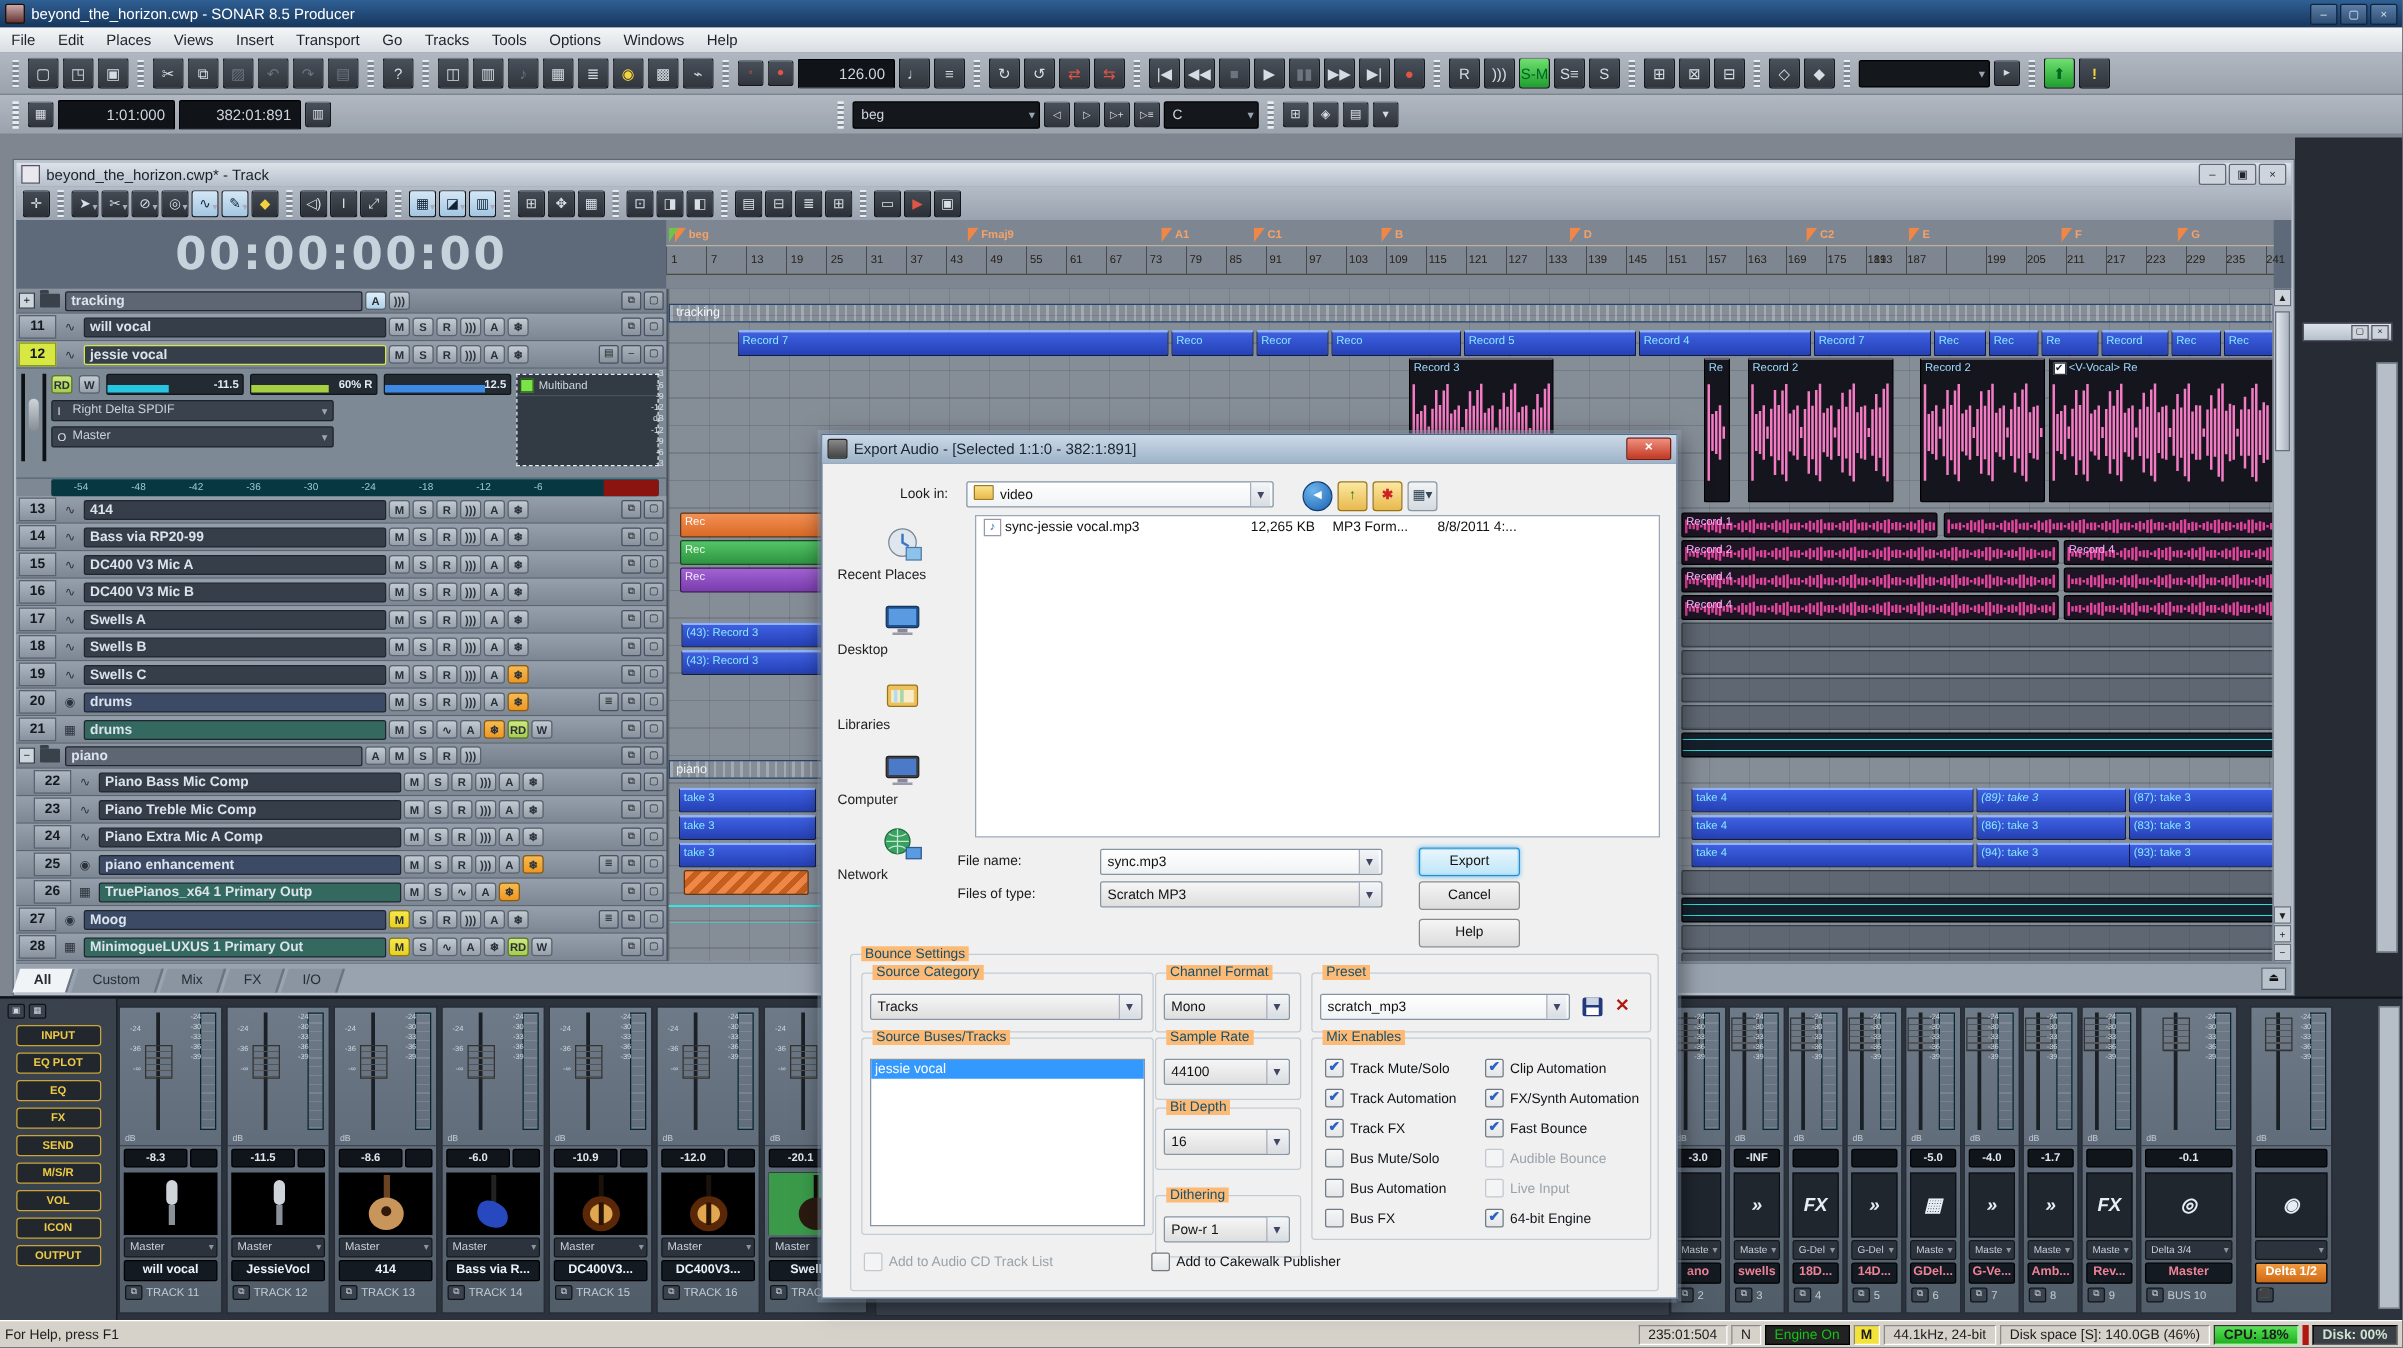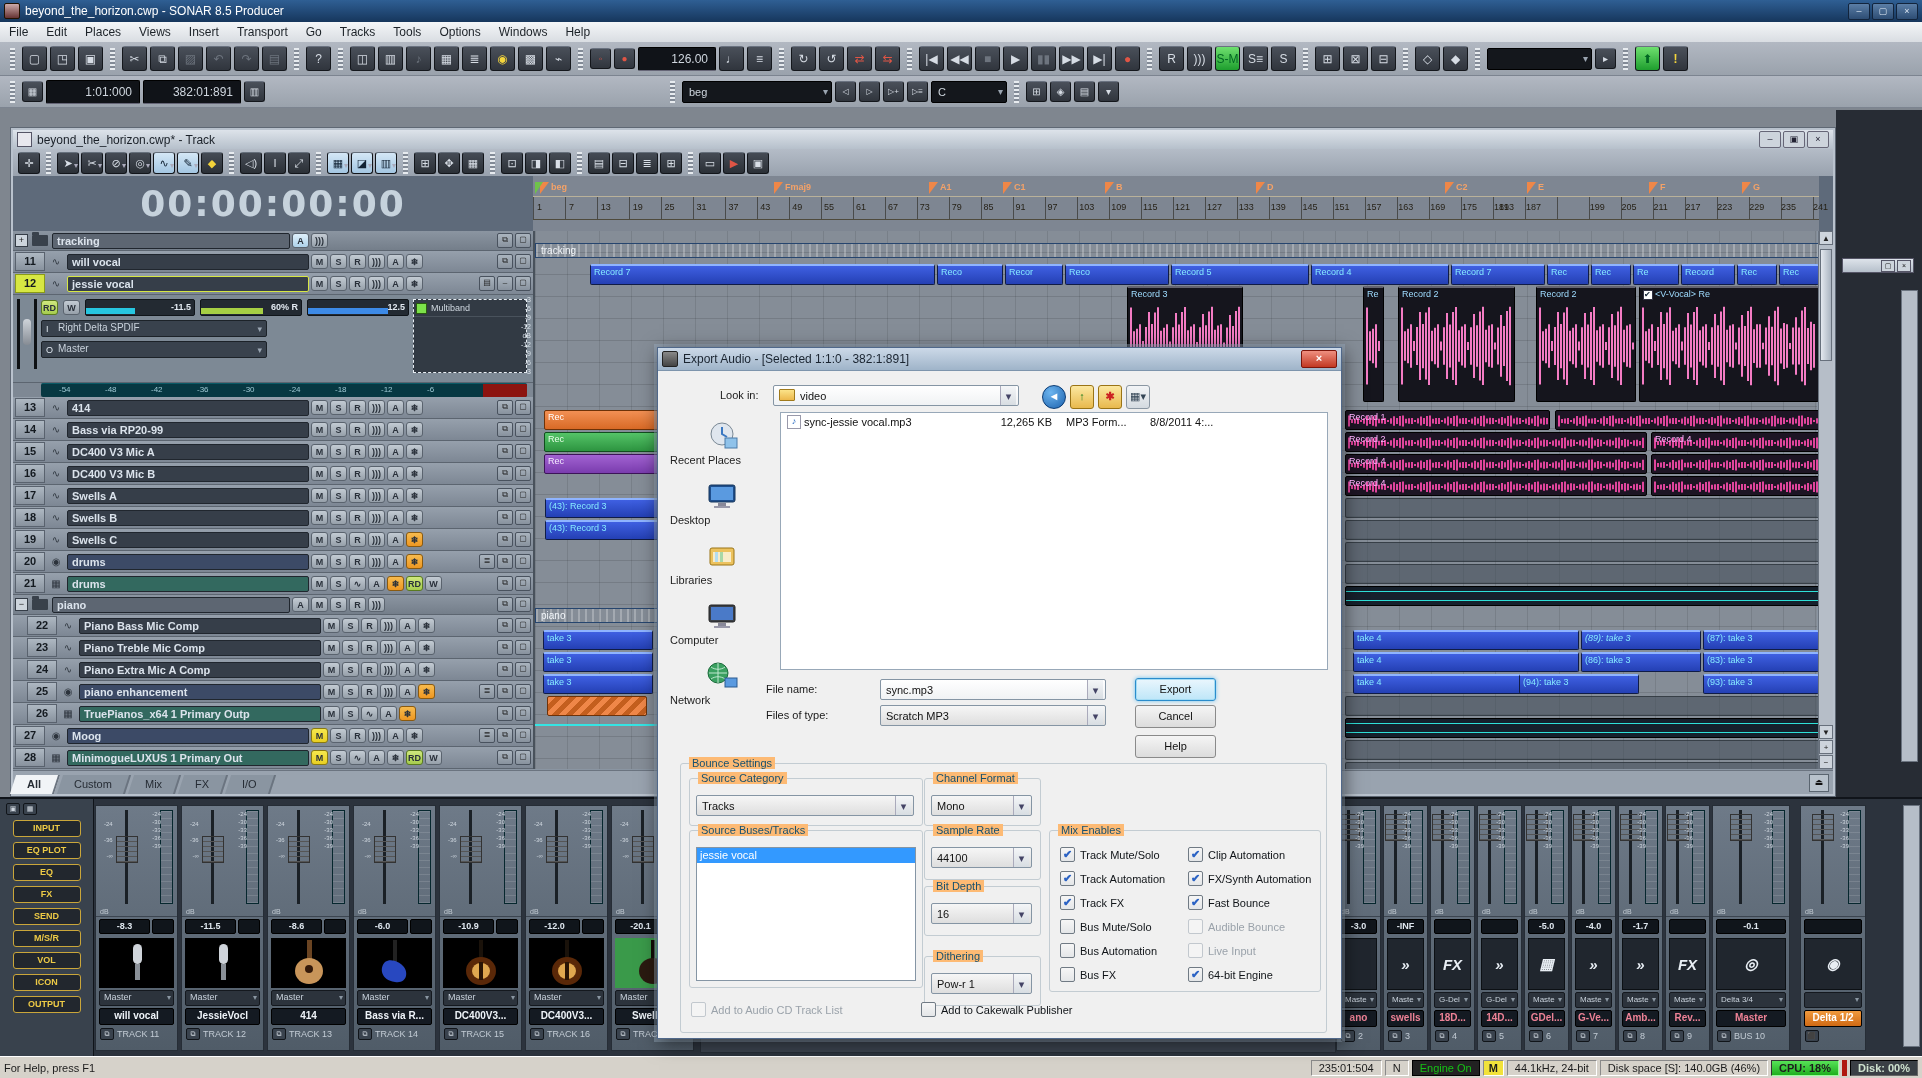--- a/index.html
+++ b/index.html
@@ -953,21 +953,21 @@
           </div>
           <div class="clip c-take" style="left: 1168px; top: 421px; width: 116px; height: 20px;">
             <span class="cl">(83): take 3</span>
           </div>
           <div class="clip c-take" style="left: 8px; top: 443px; width: 110px; height: 20px;">
             <span class="cl">take 3</span>
           </div>
           <div class="clip c-take" style="left: 818px; top: 443px; width: 226px; height: 20px;">
             <span class="cl">take 4</span>
           </div>
-          <div class="clip c-take" style="left: 984px; top: 443px; width: 120px; height: 20px; padding-left: 36px;">
+          <div class="clip c-take" style="left: 1046px; top: 443px; width: 140px; height: 20px; padding-left: 36px;">
             <span class="cl">(94): take 3</span>
           </div>
           <div class="clip c-take" style="left: 1168px; top: 443px; width: 116px; height: 20px;">
             <span class="cl">(93): take 3</span>
           </div>
           <div class="clip c-hatch" style="left: 12px; top: 465px; width: 100px; height: 20px;"></div>
           <div class="clip c-gray" style="left: 810px; top: 465px; width: 475px; height: 20px;"></div>
           <div class="clip c-lines" style="left: 0px; top: 487px; width: 132px; height: 20px;"></div>
           <div class="clip c-midi" style="left: 810px; top: 487px; width: 475px; height: 20px;"></div>
           <div class="clip c-gray" style="left: 810px; top: 509px; width: 475px; height: 20px;"></div>
@@ -1457,20 +1457,26 @@
     <div class="grp" style="left:22px;top:415px;width:645px;height:268px">
       <span class="glab">Bounce Settings</span>
 
       <div class="grp" style="left:8px;top:14px;width:232px;height:46px">
         <span class="glab">Source Category</span>
         <div class="wincombo gray" style="left:6px;top:16px;width:218px"><span>Tracks</span></div>
       </div>
       <div class="grp" style="left:243px;top:14px;width:115px;height:46px">
         <span class="glab">Channel Format</span>
         <div class="wincombo gray" style="left:6px;top:16px;width:101px"><span>Mono</span></div>
+      </div>
+      <div class="grp" style="left:368px;top:14px;width:270px;height:46px">
+        <span class="glab">Preset</span>
+        <div class="wincombo" style="left:6px;top:16px;width:200px"><span>scratch_mp3</span></div>
+        <span class="savico" style="left:216px;top:19px"></span>
+        <span class="delx" style="left:242px;top:17px">✕</span>
       </div>
 
       <div class="grp" style="left:8px;top:66px;width:232px;height:156px">
         <span class="glab">Source Buses/Tracks</span>
         <div class="listbox" style="left:6px;top:16px;width:218px;height:132px">
           <div class="lbsel">jessie vocal</div>
         </div>
       </div>
       <div class="grp" style="left:243px;top:66px;width:115px;height:48px">
         <span class="glab">Sample Rate</span>

